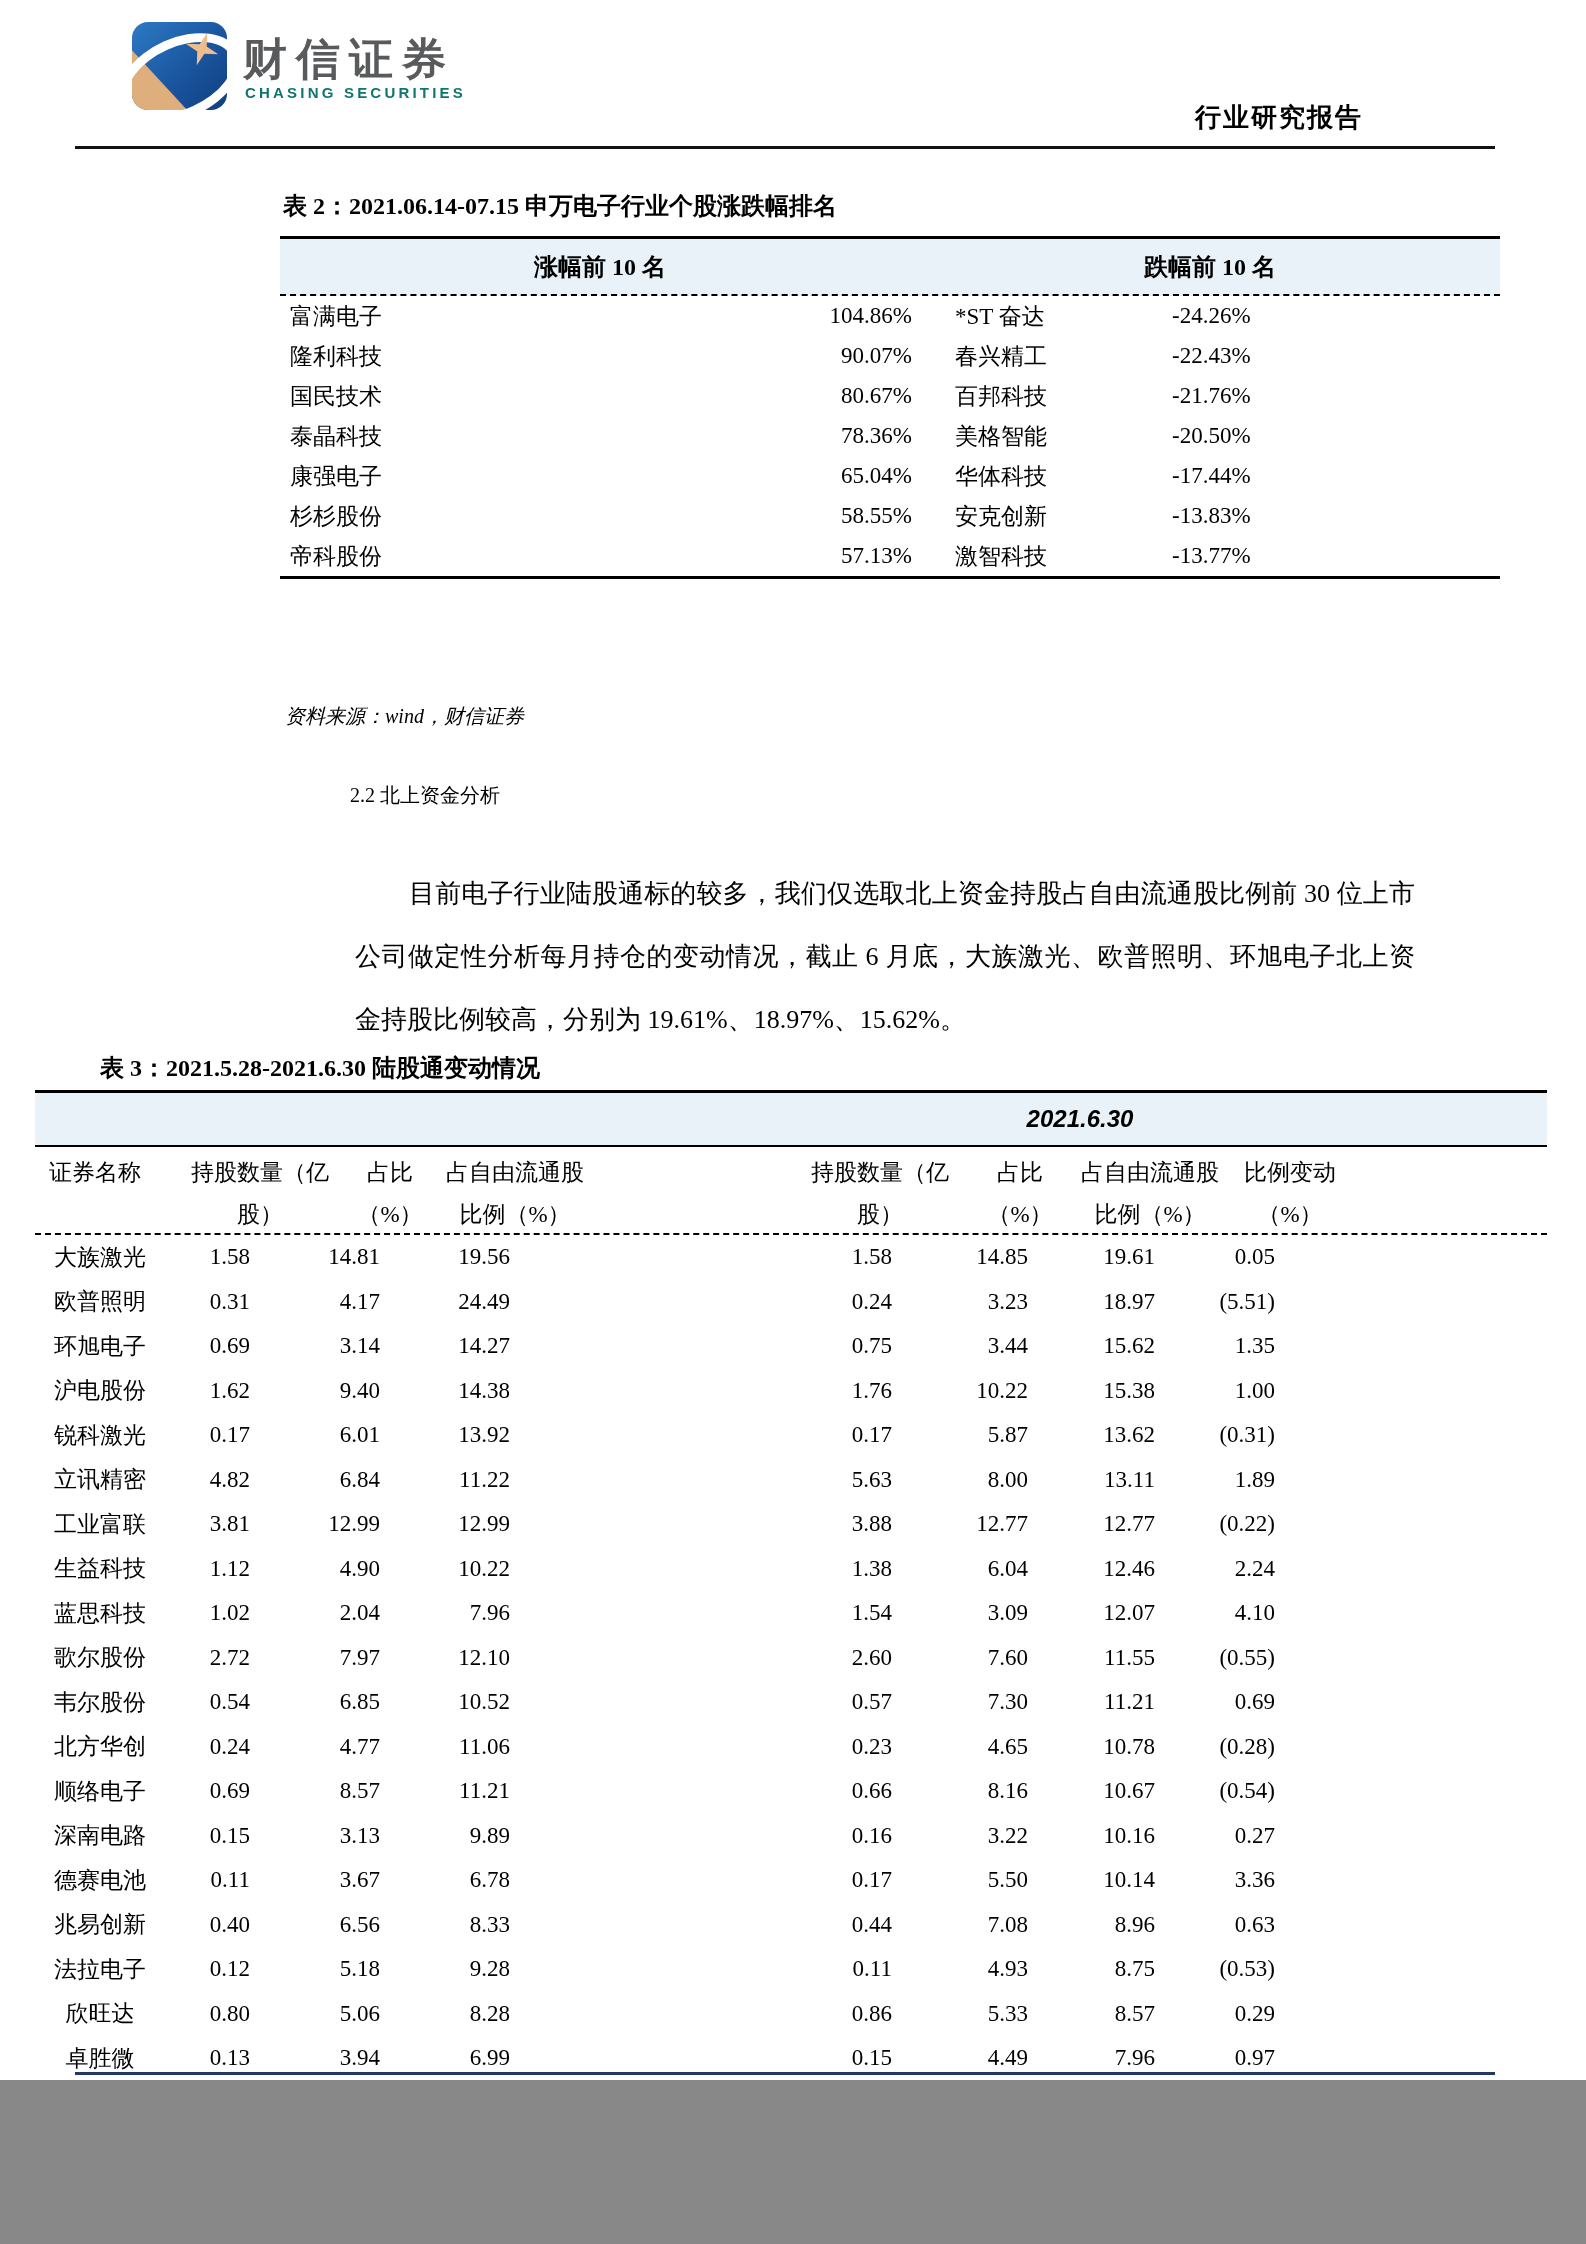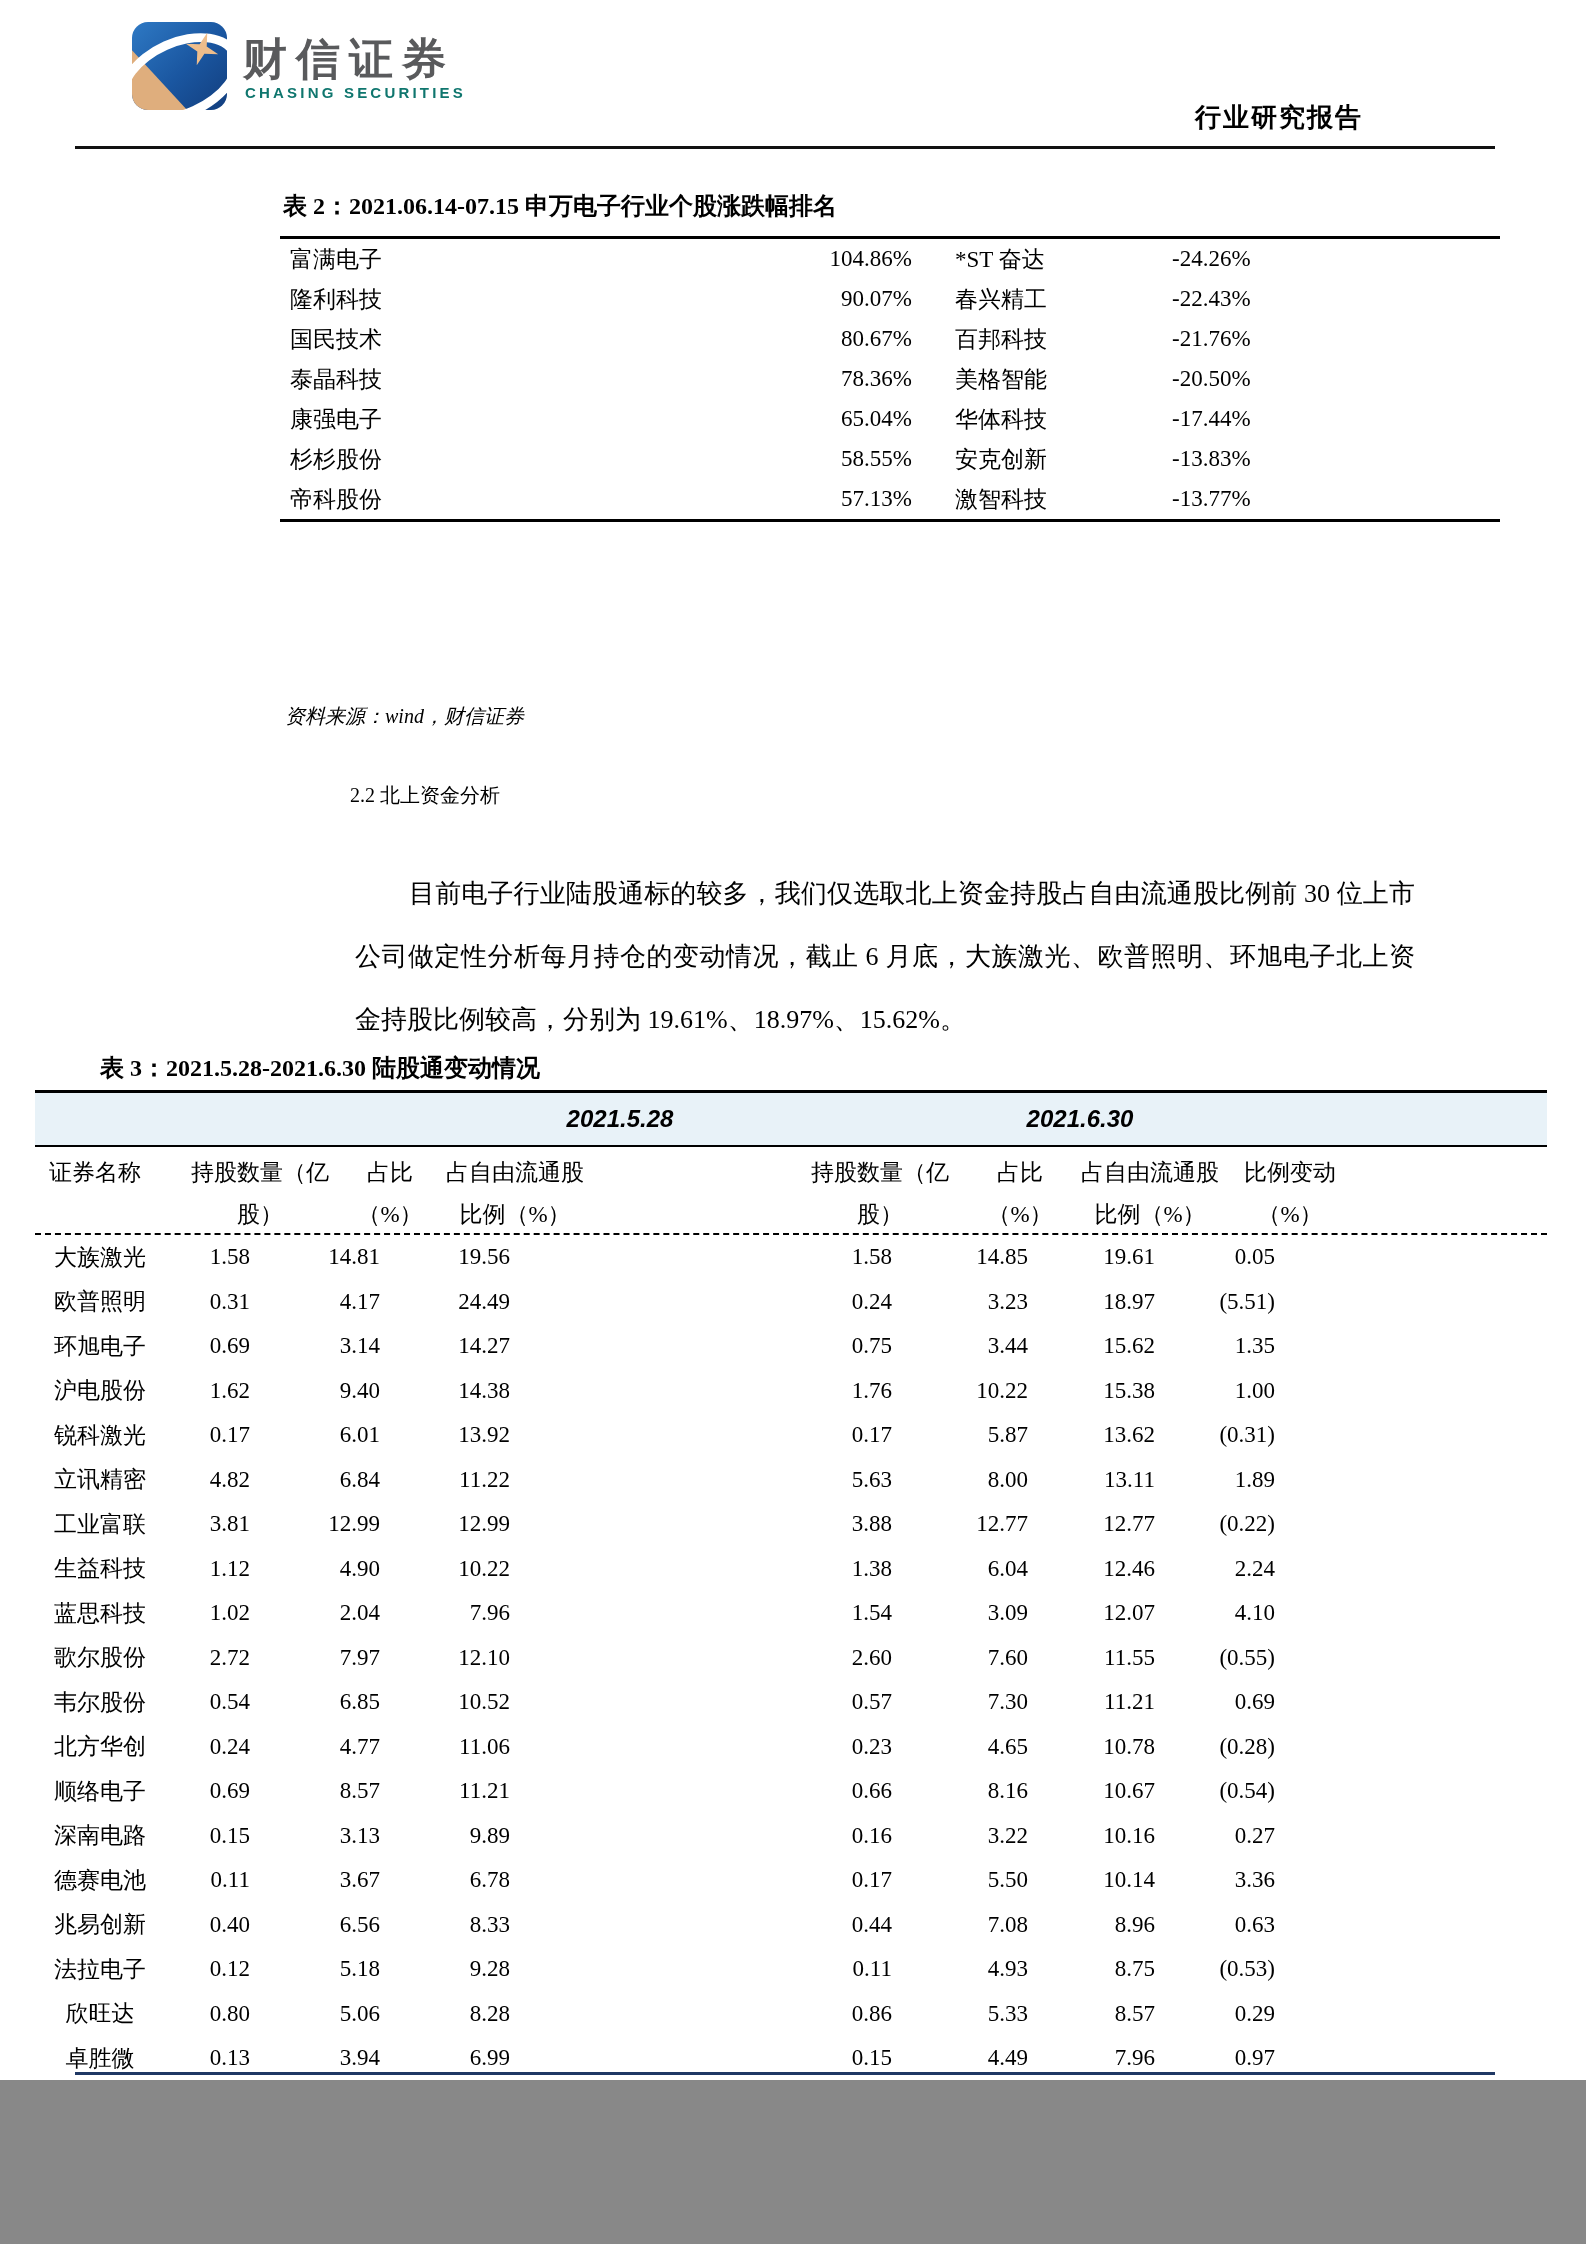--- a/index.html
+++ b/index.html
@@ -96,20 +96,24 @@
     <div class="logo-ring"></div>
     <div class="logo-star"></div>
   </div>
   <div class="logo-cn">财信证券</div>
   <div class="logo-en">CHASING SECURITIES</div>
   <div class="report-type">行业研究报告</div>
   <div class="header-rule"></div>
 
   <div class="t2-title">表 2：2021.06.14-07.15 申万电子行业个股涨跌幅排名</div>
   <div class="t2">
+    <div class="t2-head">
+      <div class="h1">涨幅前 10 名</div>
+      <div class="h2">跌幅前 10 名</div>
+    </div>
     <div id="t2-body">
         <div class="t2-row">
           <span class="t2c1">富满电子</span>
           <span class="t2c2">104.86%</span>
           <span class="t2c3">*ST 奋达</span>
           <span class="t2c4">-24.26%</span>
         </div>
         <div class="t2-row">
           <span class="t2c1">隆利科技</span>
           <span class="t2c2">90.07%</span>
@@ -149,21 +153,20 @@
       </div>
   </div>
   <div class="t2-source">资料来源：wind，财信证券</div>
 
   <div class="sec-heading">2.2 北上资金分析</div>
   <div class="sec-para">目前电子行业陆股通标的较多，我们仅选取北上资金持股占自由流通股比例前 30 位上市公司做定性分析每月持仓的变动情况，截止 6 月底，大族激光、欧普照明、环旭电子北上资金持股比例较高，分别为 19.61%、18.97%、15.62%。</div>
 
   <div class="t3-title">表 3：2021.5.28-2021.6.30 陆股通变动情况</div>
   <div class="t3">
     <div class="t3-band1">
-      <div class="t3-period t3-p1">2021.5.28</div>
       <div class="t3-period t3-p2">2021.6.30</div>
     </div>
     <div class="t3-band2">
       <div class="t3-colhead t3-h-name">证券名称</div>
       <div class="t3-colhead t3-h-qty1">持股数量（亿股）</div>
       <div class="t3-colhead t3-h-pct1">占比（%）</div>
       <div class="t3-colhead t3-h-ff1">占自由流通股比例（%）</div>
       <div class="t3-colhead t3-h-qty2">持股数量（亿股）</div>
       <div class="t3-colhead t3-h-pct2">占比（%）</div>
       <div class="t3-colhead t3-h-ff2">占自由流通股比例（%）</div>

